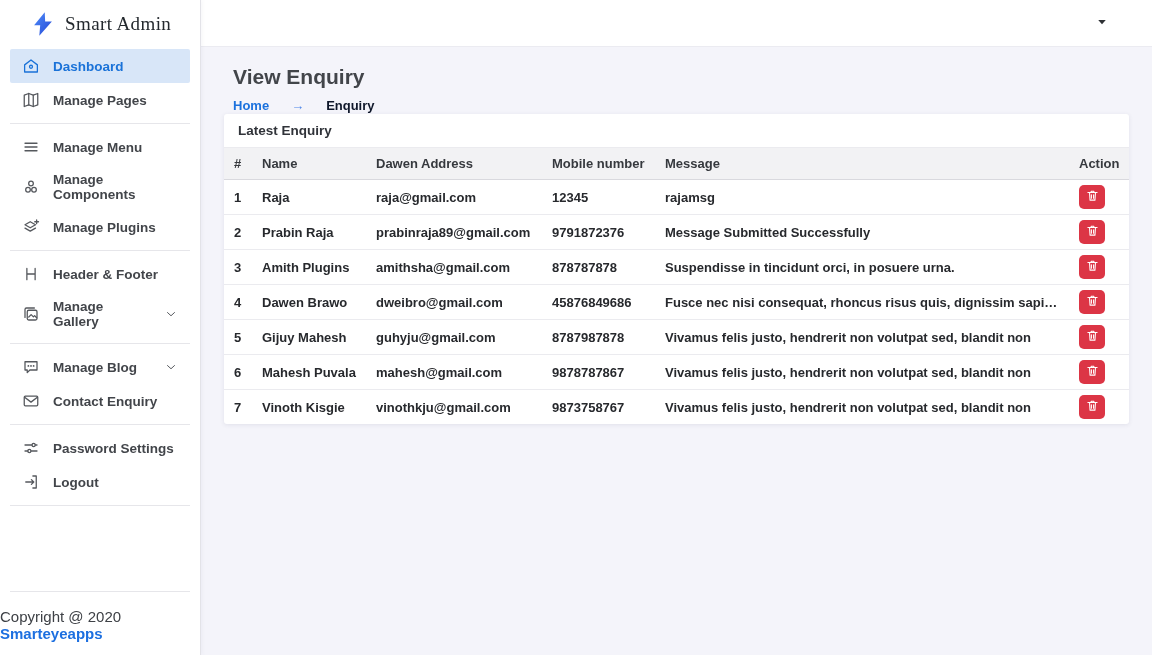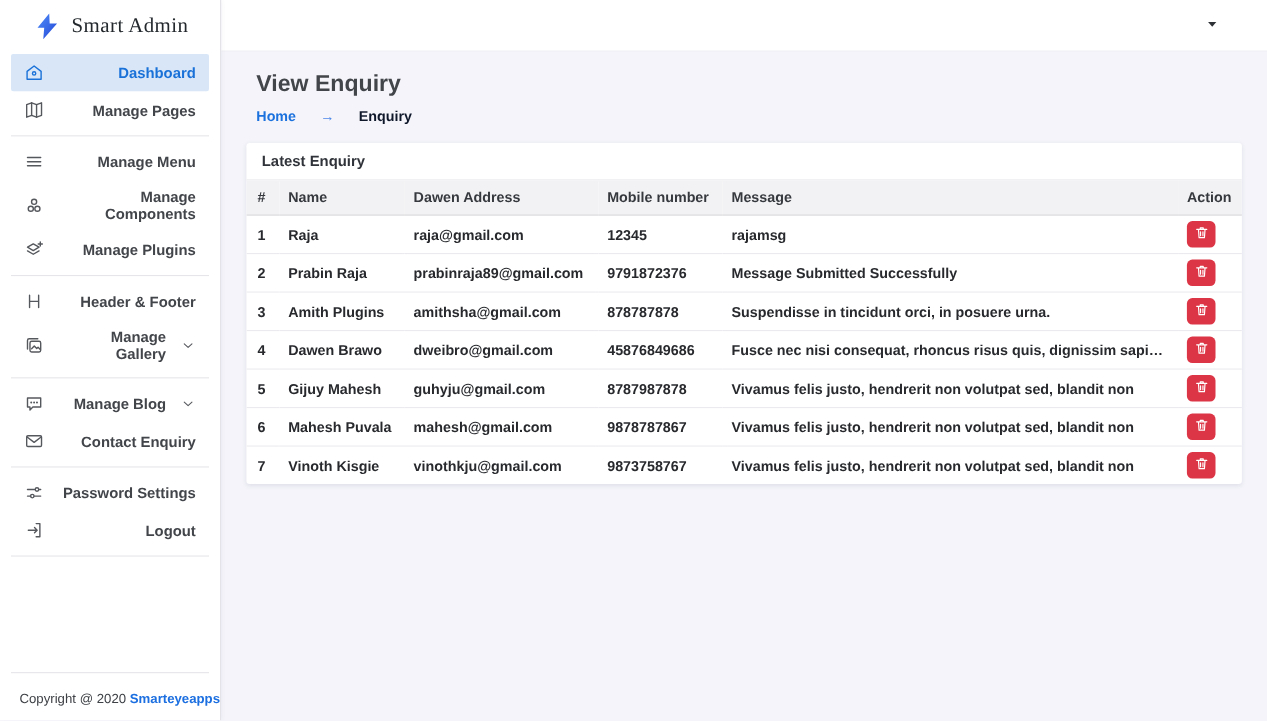--- a/index.html
+++ b/index.html
@@ -9,48 +9,48 @@
 
   
   .sidebar { width:201px; min-width:201px; height:655px; background:#ffffff;
              border-right:1px solid #e3e3e8; box-shadow:1px 0 4px rgba(80,80,120,.06);
              display:flex; flex-direction:column; z-index:2; }
   .brand { height:47px; display:flex; align-items:center; gap:9px; padding-left:30px; cursor:pointer; }
   .brand-icon { width:26px; height:26px; display:inline-flex; }
   .brand-name { font-family:"Liberation Serif","DejaVu Serif",serif; font-size:19px; color:#24292e; letter-spacing:.4px; }
   .menu { display:flex; flex-direction:column; padding-top:2px; }
   .side-item { display:flex; align-items:center; gap:13px; margin:0 10px; padding:8px 12px;
-               font-size:13.5px; font-weight:600; color:#42454a; cursor:pointer; border-radius:2px;text-align:right; }
+               font-size:13.5px; font-weight:600; color:#42454a; cursor:pointer; border-radius:2px; }
   .side-item .icon { width:18px; height:18px; color:#55585d; display:inline-flex; flex:none; }
   .side-item .icon svg { width:18px; height:18px; }
   .side-item.active { background:#d8e6f8; color:#1a72d8; }
   .side-item.active .icon { color:#1a72d8; }
   .side-label { flex:1; }
   .side-item .chev { width:14px; height:14px; color:#55585d; }
   .side-item .chev svg { width:14px; height:14px; }
   .side-divider { height:1px; background:#e6e6ea; margin:6px 10px; }
   .side-footer { margin-top:auto; padding-bottom:13px; }
   .side-footer .line { height:1px; background:#e6e6ea; margin:0 10px 16px; }
-  .side-footer .txt { text-align:right; font-size:12px; color:#3e4146; }
+  .side-footer .txt { text-align:left; font-size:15px; color:#3e4146; }
   .side-footer a { color:#1c6fe0; text-decoration:none; font-weight:600; cursor:pointer; }
 
   
   .main { flex:1; display:flex; flex-direction:column; min-width:0; }
   .topbar { height:47px; background:#ffffff; border-bottom:1px solid #ebebf1;
             display:flex; align-items:center; justify-content:flex-end; padding-right:38px; }
   .profile-caret { background:none; border:none; cursor:pointer; display:flex; align-items:center; padding:6px; }
   .content { flex:1; background:#f4f4fa; padding:16px 23px; overflow:auto; }
   .page-title { font-size:21px; font-weight:700; color:#42454a; margin:2px 0 9px 9px; }
   .breadcrumb { display:flex; align-items:center; gap:22px; font-size:13px; font-weight:600; margin-left:9px; }
   .breadcrumb a { color:#1b71dd; text-decoration:none; cursor:pointer; }
   .bc-sep { color:#4d86e8; font-size:13px; }
   .bc-current { color:#0f172a; }
 
   
-  .card { background:#ffffff; margin-top:17px; border-radius:3px;
+  .card { background:#ffffff; margin-top:1px; border-radius:3px;
           box-shadow:0 1px 4px rgba(60,60,100,.10); overflow:hidden; }
   .card-header { padding:9px 14px; font-size:13.5px; font-weight:700; color:#303339;
                  border-bottom:1px solid #ebebef; }
   table.enquiry { width:100%; border-collapse:collapse; table-layout:fixed; }
   table.enquiry th { background:#f2f2f4; text-align:left; font-size:13px; font-weight:700;
                      color:#36393e; padding:8px 8px; border-bottom:1px solid #d9d9de; }
   table.enquiry td { font-size:13px; font-weight:600; color:#27292d; padding:5px 8px;
                      border-bottom:1px solid #ebebef; overflow:hidden; white-space:nowrap;
                      text-overflow:ellipsis; height:31px; }
   table.enquiry tr > *:nth-child(1) { width:30px; padding-left:10px; }

